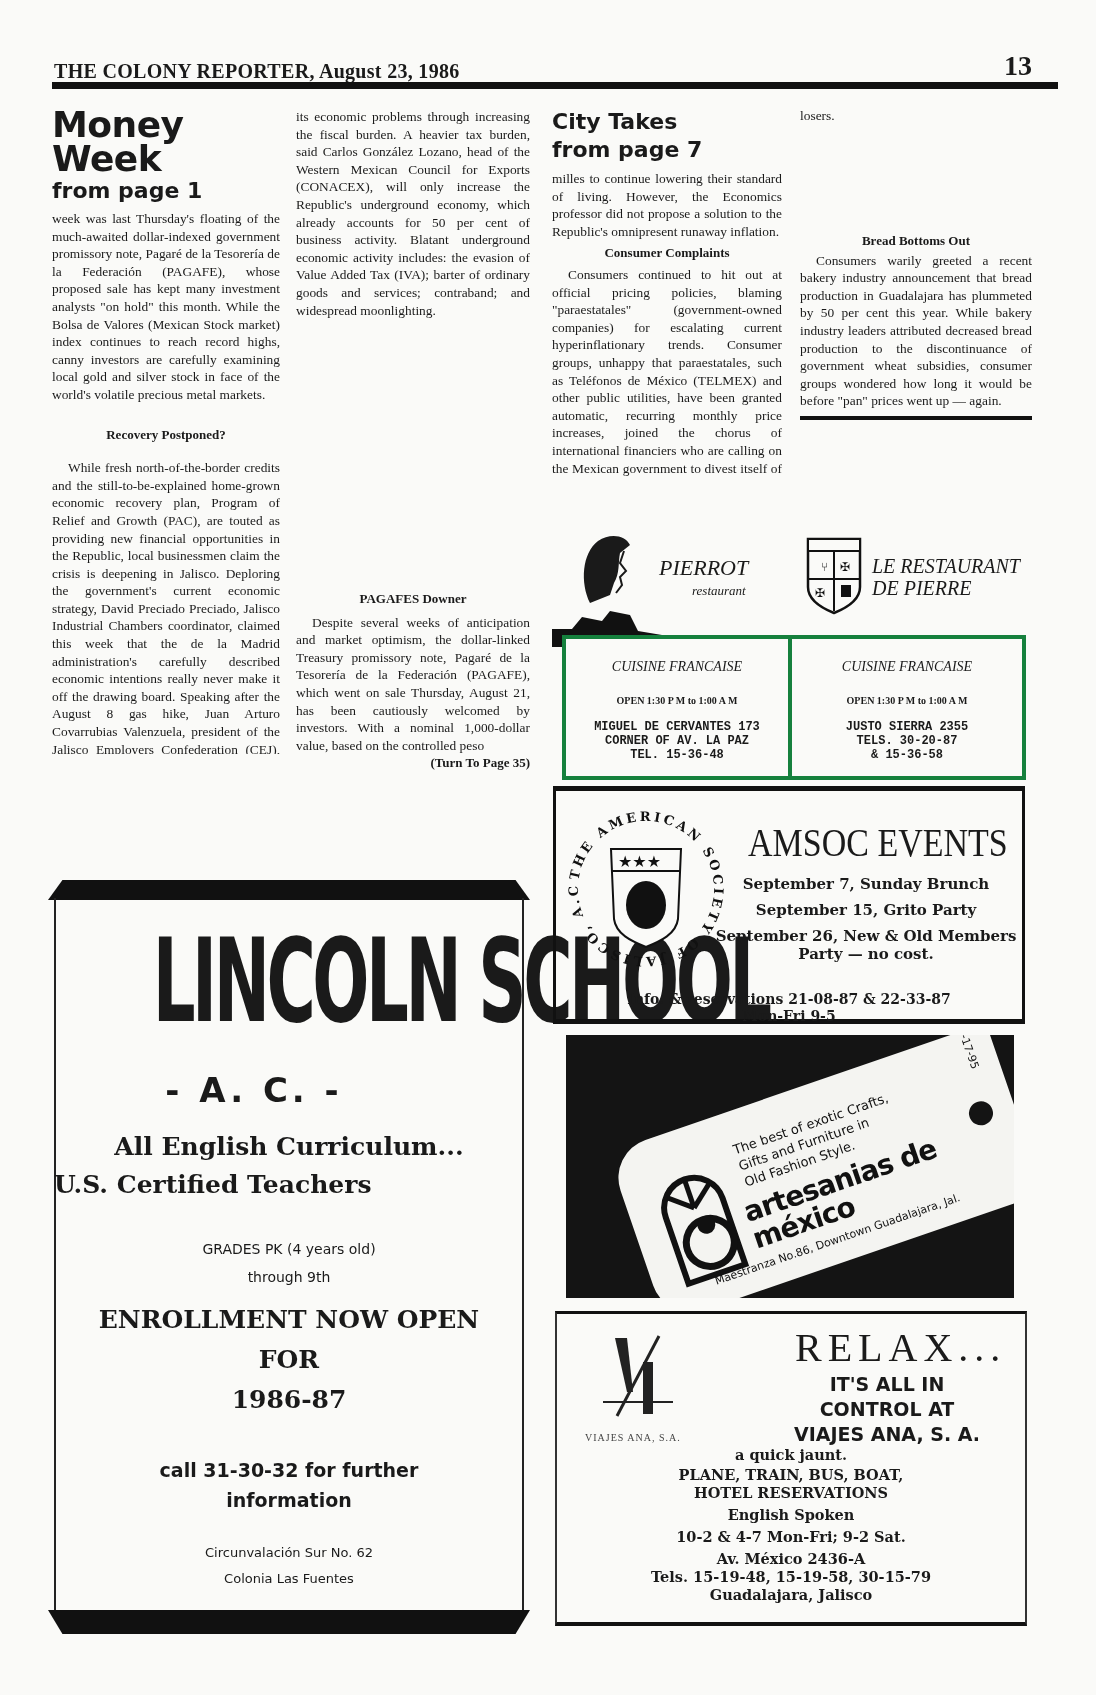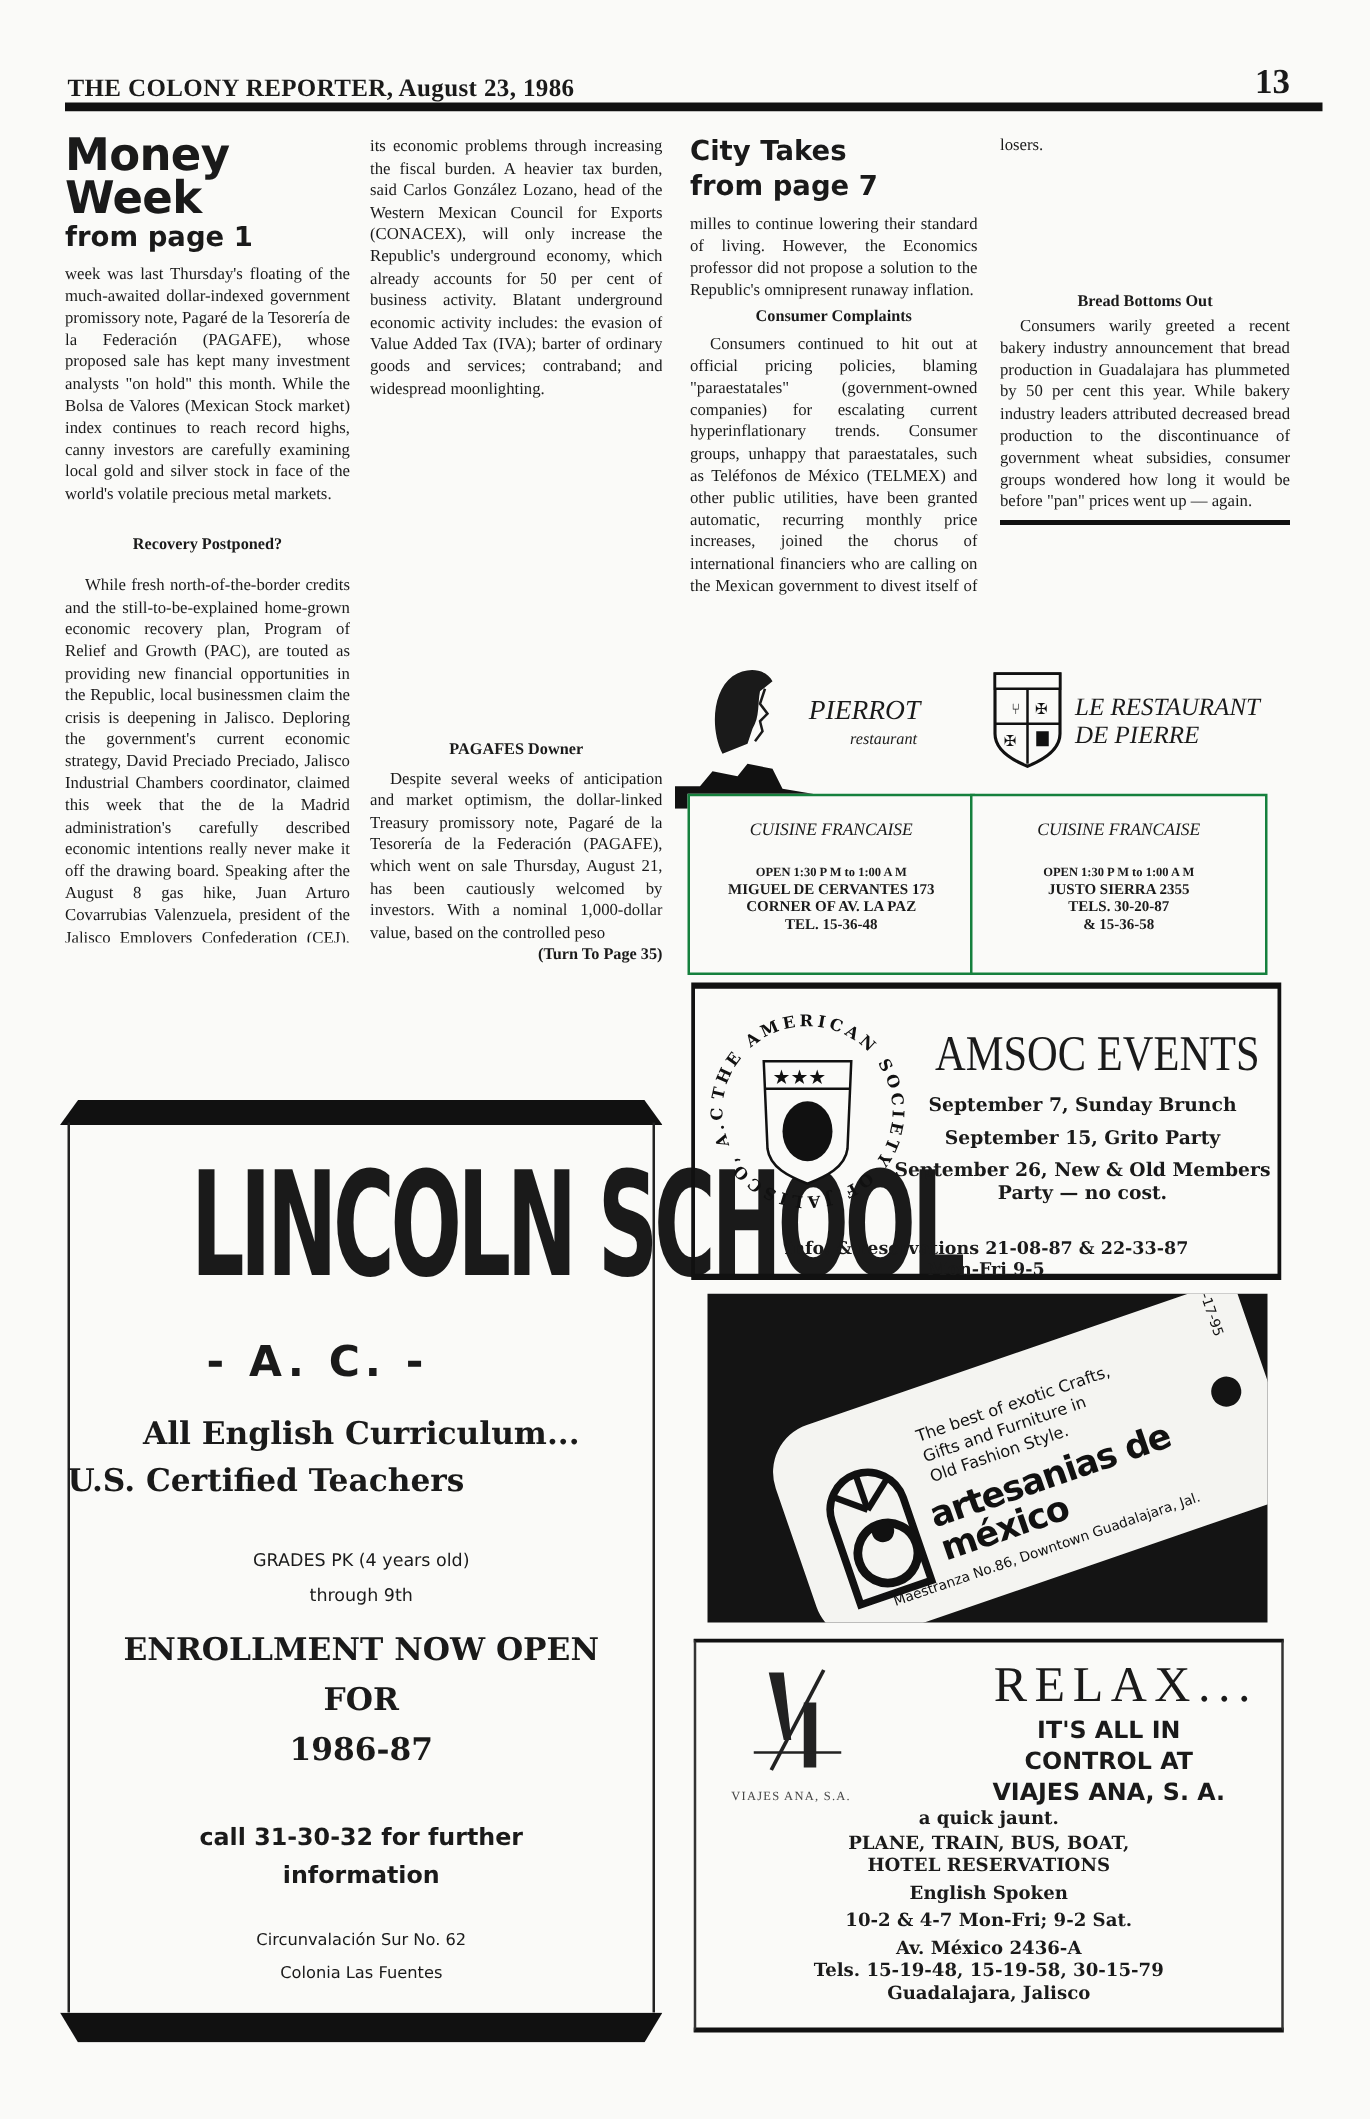--- a/index.html
+++ b/index.html
@@ -26,32 +26,32 @@
   .lincoln .title { position: absolute; left: 0; top: 36px; width: 470px; text-align: center; font-family: "DejaVu Sans", sans-serif; font-weight: bold; font-size: 116px; letter-spacing: -6px; transform: scaleX(0.58); transform-origin: center; line-height: 130px; white-space: nowrap; }
   .lincoln .ac { position: absolute; top: 190px; width: 400px; text-align: center; font-family: "DejaVu Sans", sans-serif; font-weight: bold; font-size: 34px; letter-spacing: 4px; }
   .lincoln .l1 { position: absolute; top: 252px; width: 470px; text-align: center; font-family: "DejaVu Serif", serif; font-weight: bold; font-size: 25px; }
   .lincoln .l2 { position: absolute; top: 290px; width: 470px; text-align: left; font-family: "DejaVu Serif", serif; font-weight: bold; font-size: 25px; }
   .lincoln .grades { position: absolute; top: 355px; width: 470px; text-align: center; font-family: "DejaVu Sans", sans-serif; font-size: 14px; line-height: 28px; }
   .lincoln .enroll { position: absolute; top: 420px; width: 470px; text-align: center; font-family: "DejaVu Serif", serif; font-weight: bold; font-size: 25px; line-height: 40px; }
   .lincoln .call { position: absolute; top: 575px; width: 470px; text-align: center; font-family: "DejaVu Sans", sans-serif; font-weight: bold; font-size: 19px; line-height: 30px; }
   .lincoln .addr { position: absolute; top: 660px; width: 470px; text-align: center; font-family: "DejaVu Sans", sans-serif; font-size: 13px; line-height: 26px; }
 
   
-  .rest { left: 540px; top: 525px; width: 478px; height: 255px; }
+  .rest { left: 552px; top: 525px; width: 478px; height: 255px; }
   .rest .pierrot-head { position: absolute; left: 28px; top: 8px; width: 55px; height: 75px; }
   .rest .pierrot-name { position: absolute; left: 107px; top: 30px; font-family: "Liberation Serif", serif; font-style: italic; font-size: 22px; }
   .rest .pierrot-sub { position: absolute; left: 140px; top: 58px; font-family: "Liberation Serif", serif; font-style: italic; font-size: 13px; }
   .rest .shield { position: absolute; left: 252px; top: 10px; width: 60px; height: 80px; }
   .rest .pierre-name { position: absolute; left: 320px; top: 30px; font-family: "Liberation Serif", serif; font-style: italic; font-size: 20px; line-height: 22px; }
-  .rest .box { position: absolute; top: 110px; height: 145px; border: 2px solid #15803d; background: #fafaf8; }
+  .rest .box { position: absolute; top: 110px; height: 145px; border: 4px solid #15803d; background: #fafaf8; }
   .rest .box.left { left: 10px; width: 230px; }
   .rest .box.right { left: 236px; width: 238px; }
   .rest .cuisine { text-align: center; font-family: "Liberation Serif", serif; font-style: italic; font-size: 14px; margin-top: 20px; }
   .rest .open { text-align: center; font-family: "Liberation Serif", serif; font-weight: bold; font-size: 10px; margin-top: 20px; }
-  .rest .addr { text-align: center; font-family: Liberation Serif, serif; font-weight: bold; font-size: 12px; line-height: 14px; }
+  .rest .addr { text-align: center; font-family: Liberation Mono, monospace; font-weight: bold; font-size: 12px; line-height: 14px; margin-top: 14px; }
 
   
   .amsoc { left: 553px; top: 786px; width: 472px; height: 238px; border: 3px solid #111; border-top-width: 5px; border-bottom-width: 5px; }
   .amsoc .seal { position: absolute; left: 10px; top: 18px; width: 160px; height: 160px; }
   .amsoc .title { position: absolute; left: 192px; top: 28px; font-family: "Liberation Serif", serif; font-size: 40px; transform: scaleX(0.85); transform-origin: left; white-space: nowrap; }
   .amsoc .ev { position: absolute; left: 150px; width: 320px; text-align: center; font-family: "DejaVu Serif", serif; font-weight: bold; font-size: 15px; line-height: 18px; }
   .amsoc .info { position: absolute; left: 0; top: 200px; width: 466px; text-align: center; font-family: "DejaVu Serif", serif; font-weight: bold; font-size: 14px; line-height: 17px; }
 
   
   .art { left: 566px; top: 1035px; width: 448px; height: 263px; background: #141414; overflow: hidden; }

